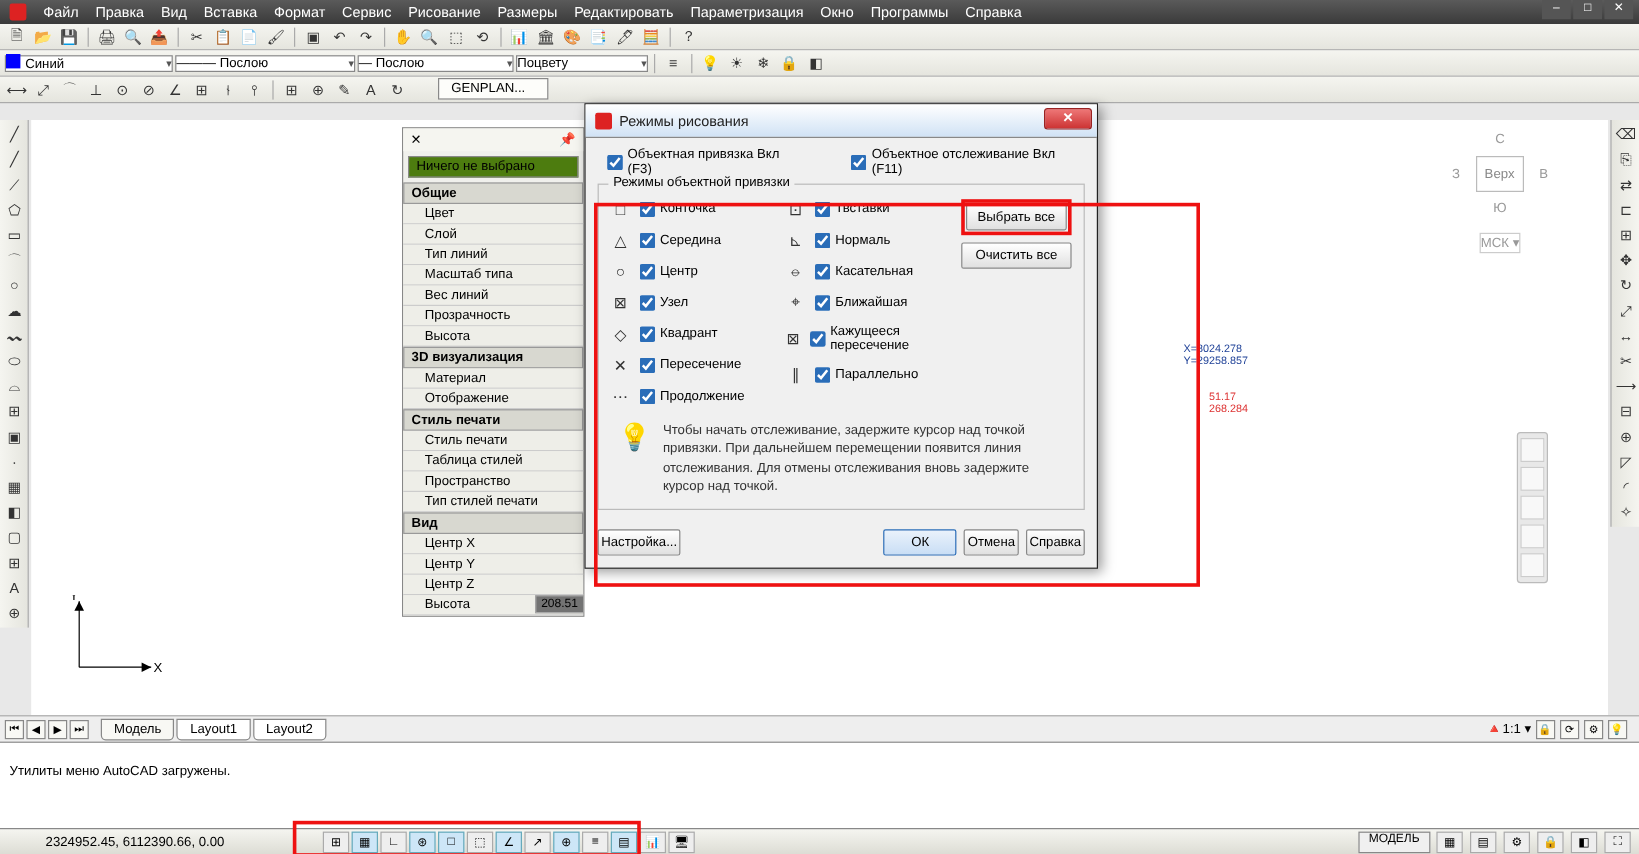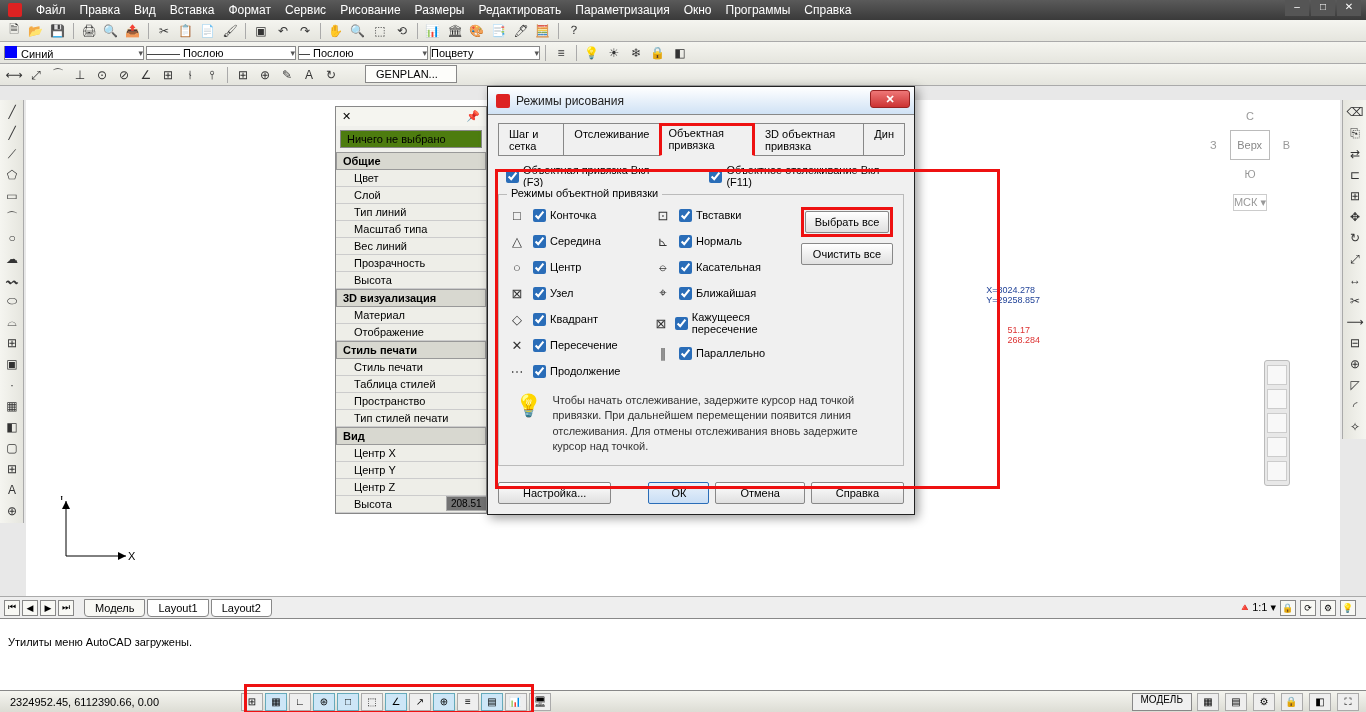--- a/index.html
+++ b/index.html
@@ -68,35 +68,35 @@
 .snaprow { display: flex; align-items: center; gap: 8px; }
 .snaprow .sicon { width: 16px; height: 16px; display: flex; align-items: center; justify-content: center; font-size: 13px; color: #333; }
 .snaprow input[type=checkbox] { width: 13px; height: 13px; }
 .snapbtns { display: flex; flex-direction: column; gap: 6px; width: 92px; }
 .snapbtns button { height: 22px; border: 1px solid #888; background: linear-gradient(#fff,#e0e0e0); font-size: 11px; border-radius: 2px; cursor: default; }
 .snapbtns .hlbtn { border: 3px solid #e11; padding: 1px; }
 .hint { display: flex; gap: 10px; margin-top: 14px; padding: 0 6px; }
 .hint .bulb { font-size: 22px; }
 .hint .htxt { font-size: 11px; color: #333; line-height: 1.4; }
 .dlgbtns { display: flex; justify-content: space-between; margin-top: 16px; }
-.dlgbtns .left button, .dlgbtns .right button { height: 22px; border: 1px solid #888; background: linear-gradient(#fff,#e0e0e0); font-size: 11px; padding: 0 24px; border-radius: 2px; cursor: default; }
+.dlgbtns .left button, .dlgbtns .right button { height: 22px; border: 1px solid #888; background: linear-gradient(#fff,#e0e0e0); font-size: 11px; padding: 0 2px; border-radius: 2px; cursor: default; }
 .dlgbtns .right { display: flex; gap: 6px; }
 .dlgbtns .right .ok { border: 1px solid #2a6db8; background: linear-gradient(#eaf2fb,#c9def5); padding: 0 22px; }
 
 
 .layouttabs { position: absolute; left: 0; bottom: 94px; right: 0; height: 22px; background: #eee; border-top: 1px solid #aaa; display: flex; align-items: center; padding: 0 4px; gap: 2px; }
 .layouttabs .navbtn { width: 16px; height: 16px; border: 1px solid #888; background: #f8f8f4; display: flex; align-items: center; justify-content: center; font-size: 9px; }
 .layouttabs .ltab { padding: 2px 10px; border: 1px solid #888; background: #fff; font-size: 11px; border-radius: 0 0 4px 4px; }
 .layouttabs .ltab.active { background: #f8f8f4; font-weight: normal; }
 
 
 .cmdarea { position: absolute; left: 0; bottom: 22px; right: 0; height: 72px; background: #fff; border-top: 1px solid #888; padding: 3px 8px; font-family: 'Courier New', monospace; font-size: 12px; overflow: hidden; white-space: pre-wrap; }
 
 
-.statusbar { position: absolute; left: 0; bottom: 0; right: 0; height: 22px; background: linear-gradient(#f5f5f0,#dcdcd4); border-top: 1px solid #888; display: flex; align-items: center; font-size: 11px; }
+.statusbar { position: absolute; left: 0; bottom: 0; right: 0; height: 22px; background: linear-gradient(#f5f5f0,#dcdcd4); border-top: 1px solid #888; display: flex; align-items: center; font-size: 11px; padding-left: 28px; }
 .statusbar .coords { padding: 0 10px; min-width: 200px; }
 .statusbar .stbtn { width: 22px; height: 18px; border: 1px solid #aaa; background: #eee; margin: 0 1px; display: flex; align-items: center; justify-content: center; font-size: 10px; }
 .statusbar .stbtn.on { background: #cde6f7; border-color: #6ab; }
 .statusbar .rightside { margin-left: auto; display: flex; align-items: center; gap: 4px; padding-right: 6px; }
 .statusbar .modelbtn { padding: 0 8px; height: 18px; border: 1px solid #888; background: #f0f0f0; font-size: 10px; }
 
 
 .stboxhl { border: 3px solid #e11; position: absolute; pointer-events: none; z-index: 50; }
 
 
@@ -321,27 +321,20 @@
   <div class="proprow" style="position:relative;"><span>Высота</span><span class="propval" style="position:absolute; left:110px; right:auto; top:0;">208.51</span></div>
 </div>
 
 <div class="dialog">
   <div class="titlebar">
     <div class="dicon"></div>
     <div class="dtitle">Режимы рисования</div>
     <div class="closebtn">✕</div>
   </div>
   <div class="body">
-    <div class="tabs">
-      <div class="tab">Шаг и сетка</div>
-      <div class="tab">Отслеживание</div>
-      <div class="tab active tabhl">Объектная привязка</div>
-      <div class="tab">3D объектная привязка</div>
-      <div class="tab">Дин</div>
-    </div>
     <div class="topchecks">
       <label class="chk">
           <input type="checkbox" checked="" style="">
           <span>Объектная привязка Вкл (F3)</span>
         </label>
       <label class="chk">
           <input type="checkbox" checked="" style="">
           <span>Объектное отслеживание Вкл (F11)</span>
         </label>
     </div>

